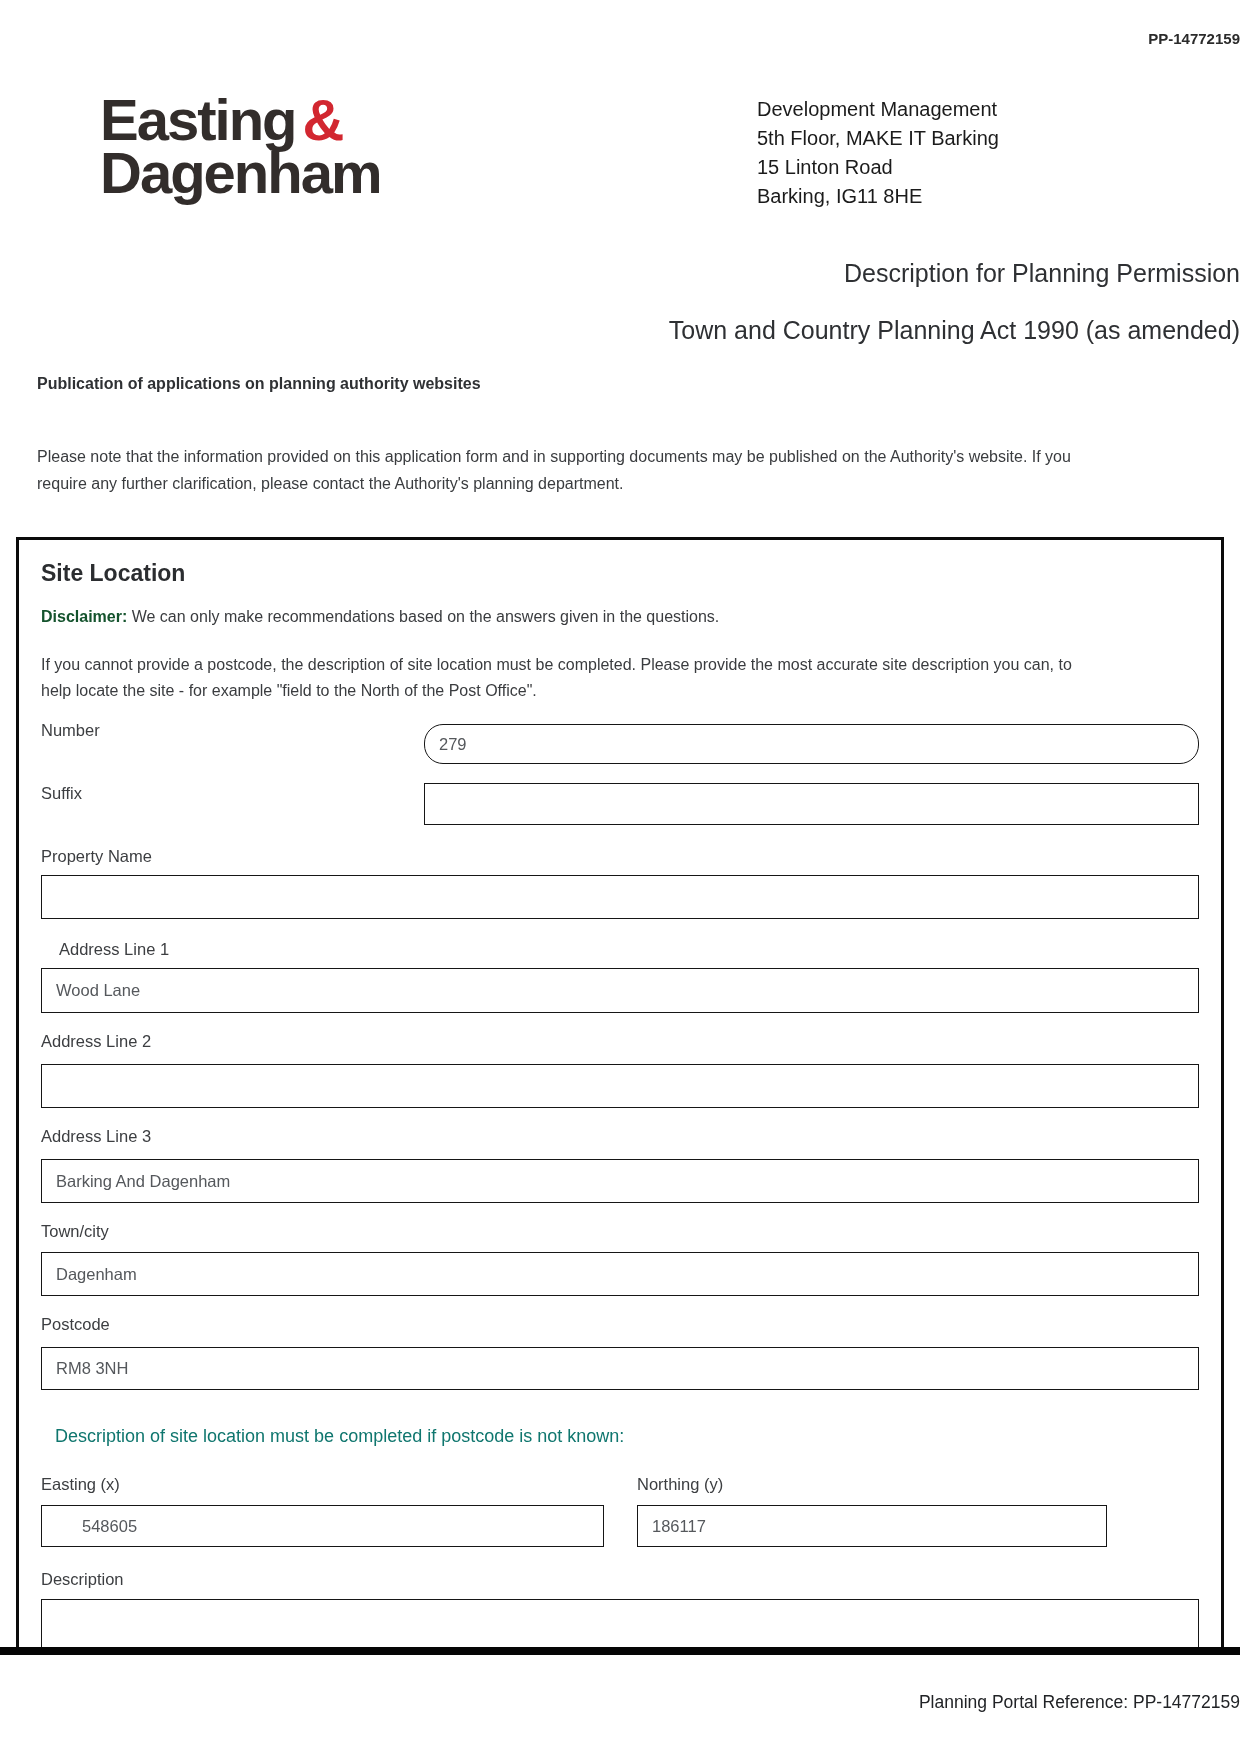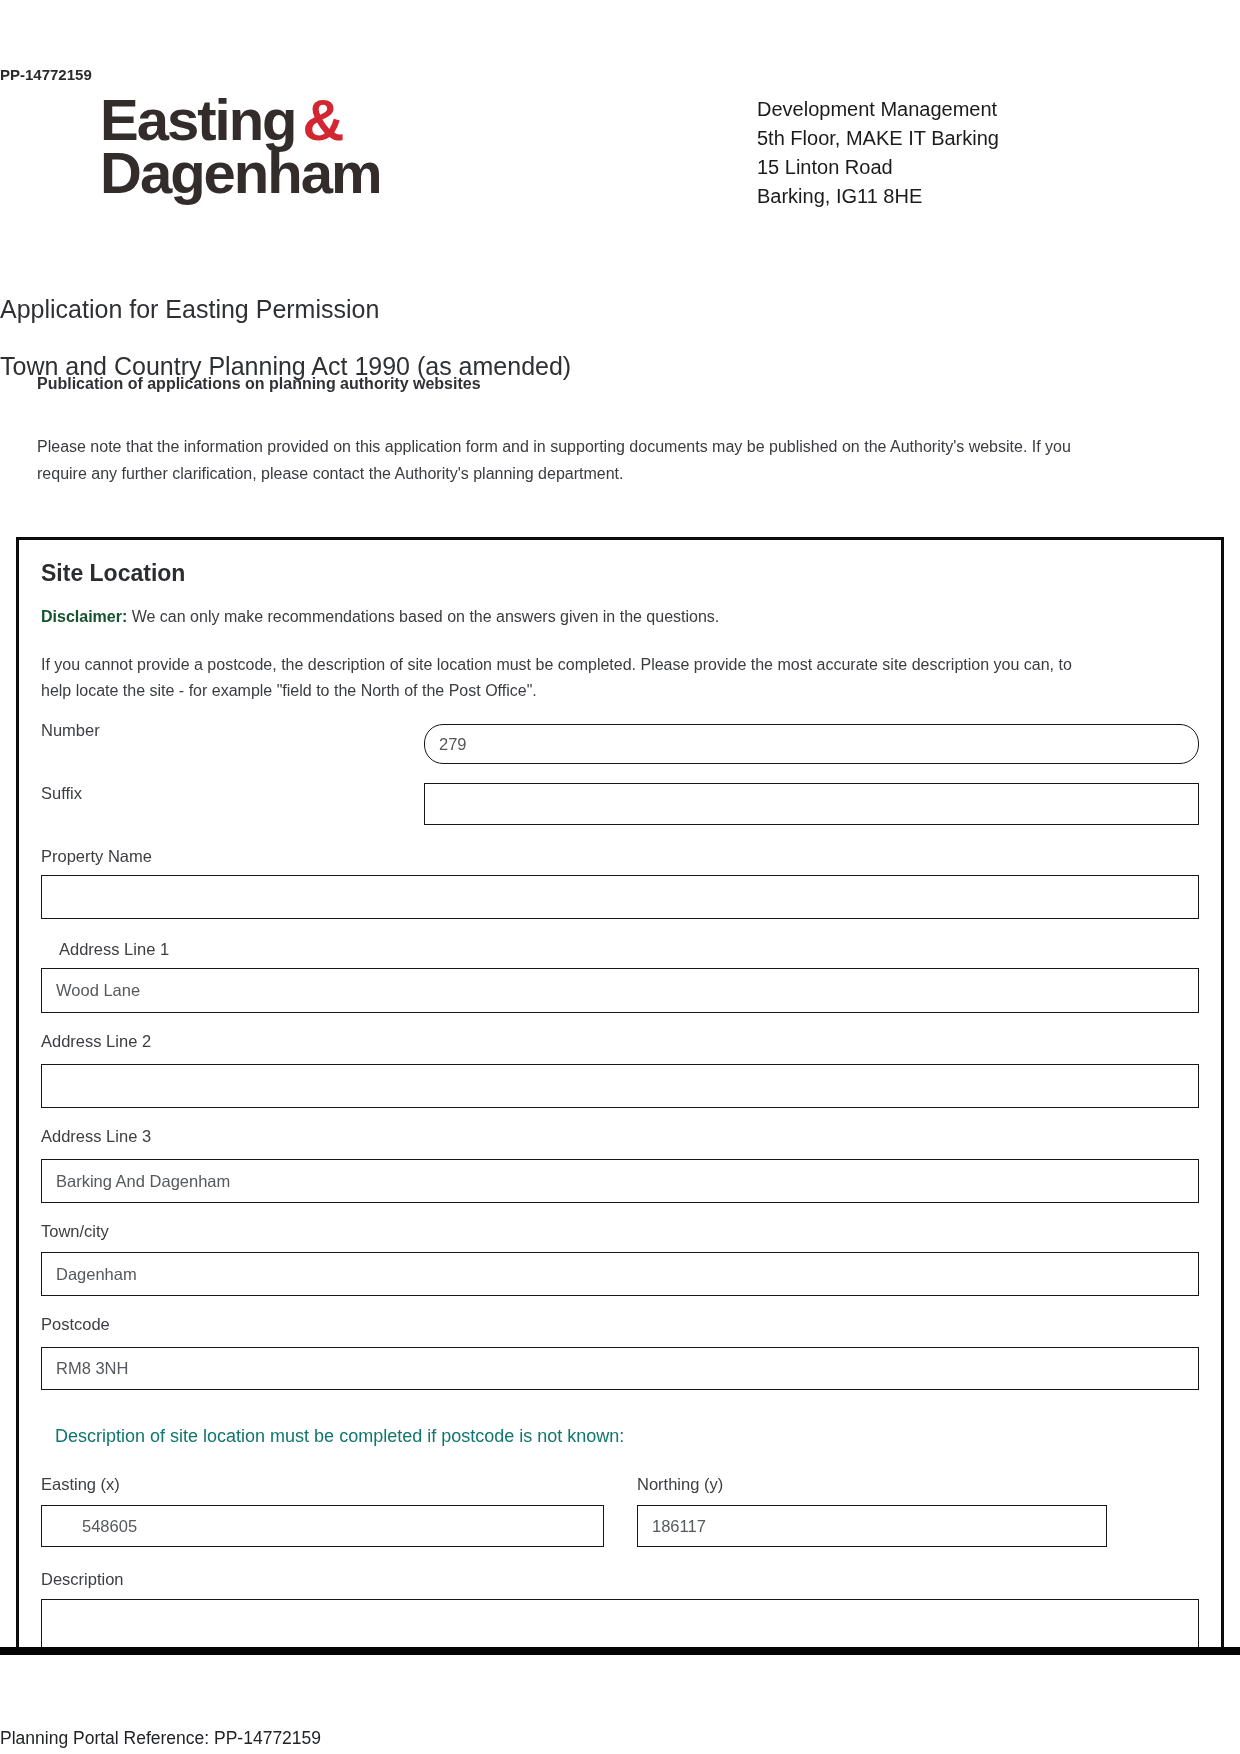--- a/index.html
+++ b/index.html
@@ -5,34 +5,34 @@
   html,body{margin:0;padding:0;background:#fff;}
   .page{
     position:relative;
     width:1240px;height:1754px;
     background:#ffffff;
     font-family:"Liberation Sans","DejaVu Sans",sans-serif;
     color:#393b3e;
     overflow:hidden;
   }
   .abs{position:absolute;}
-  .center{left:0;width:100%;text-align:left;margin-top:36px;}
+  .center{left:0;width:100%;text-align:right;}
 
   .pp-ref{top:30px;font-size:15px;font-weight:bold;color:#2b2b2b;}
 
   .logo{top:93px;left:100px;line-height:53px;font-weight:bold;font-size:58px;letter-spacing:-2px;color:#322d2b;white-space:nowrap;}
   .logo .amp{color:#d22730;margin-left:7px;}
 
   .lpa-address{top:95px;left:757px;font-size:20px;line-height:29px;color:#1b1b1b;white-space:pre-line;}
 
   .title1{top:259px;font-size:25px;color:#2e3033;}
   .title2{top:316px;font-size:25px;color:#2e3033;}
 
   .pub-head{top:375px;left:37px;font-size:16px;font-weight:bold;color:#2f3134;}
-  .pub-body{top:433px;left:37px;width:1170px;font-size:16px;line-height:27px;white-space:pre-line;color:#3a3c3f;}
+  .pub-body{top:443px;left:37px;width:1170px;font-size:16px;line-height:27px;white-space:pre-line;color:#3a3c3f;}
 
   .sl-box{
     top:537px;left:16px;width:1208px;height:1111px;
     border:3px solid #0b0b0b;border-bottom:none;
     box-sizing:border-box;background:#fff;
   }
   .sl-head{top:560px;left:41px;font-size:23px;font-weight:bold;color:#2b2d30;}
   .sl-disclaimer{top:608px;left:41px;font-size:16px;color:#3a3c3f;}
   .sl-disclaimer b{color:#14532d;}
   .sl-intro{top:652px;left:41px;width:1160px;font-size:16px;line-height:26px;white-space:pre-line;color:#3a3c3f;}
@@ -71,21 +71,21 @@
   <div class="abs logo">
     <div><span>Easting</span><span class="amp">&amp;</span></div>
     <div>Dagenham</div>
   </div>
 
   <div class="abs lpa-address">Development Management
 5th Floor, MAKE IT Barking
 15 Linton Road
 Barking, IG11 8HE</div>
 
-  <div class="abs center title1">Application for Easting Permission</div>
+  <div class="abs center title1">Description for Planning Permission</div>
   <div class="abs center title2">Town and Country Planning Act 1990 (as amended)</div>
 
   <div class="abs pub-head">Publication of applications on planning authority websites</div>
   <div class="abs pub-body">Please note that the information provided on this application form and in supporting documents may be published on the Authority's website. If you
 require any further clarification, please contact the Authority's planning department.</div>
 
   <div class="abs sl-box"></div>
 
   <div class="abs sl-head">Site Location</div>
 

